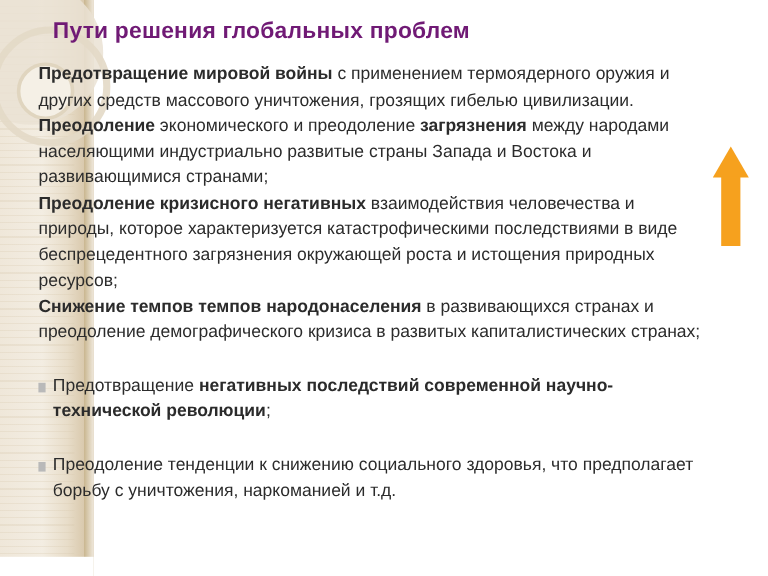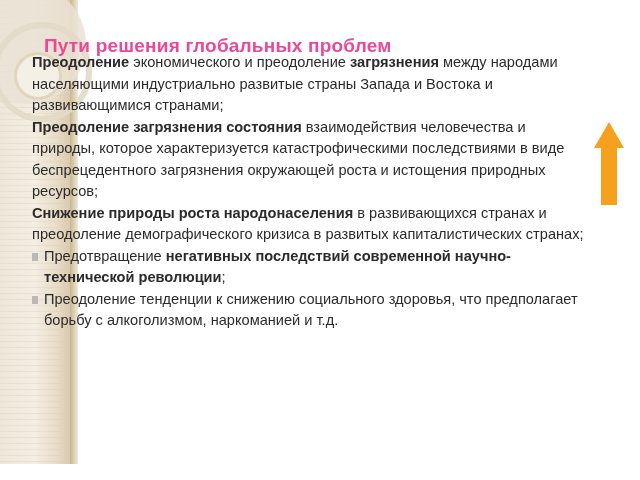--- a/index.html
+++ b/index.html
@@ -104,20 +104,21 @@
     line-height: 21.5px;
     color: #2b2b2b;
   }
   .para {
     margin: 0 0 0 0;
     text-align: left;
   }
   .para.bulleted {
     position: relative;
     padding-left: 12px;
+    margin-top: 23px;
   }
   .para.bulleted::before {
     content: "";
     position: absolute;
     left: 0px;
     top: 7px;
     width: 6px;
     height: 8px;
     background: #b9b9b9;
   }
@@ -168,28 +169,29 @@
   <div class="left-band">
     <div class="left-band-inner"></div>
   </div>
   <div class="band-edge"></div>
   <div class="bottom-sliver"></div>
 
   <div class="circle-big"></div>
   <div class="circle-ring"></div>
   <div class="circle-small"></div>
 
-  <div class="slide-title" style="color: #ec4899; margin-top: 19px;">Пути решения глобальных проблем</div>
+  <div class="slide-title" style="color: #701a75;">Пути решения глобальных проблем</div>
 
   <div class="body">
+      <div class="para"><b>Предотвращение мировой войны</b><span> с применением термоядерного оружия и других средств массового уничтожения, грозящих гибелью цивилизации.</span></div>
       <div class="para"><b>Преодоление</b><span> экономического и преодоление </span><b>загрязнения</b><span> между народами населяющими индустриально развитые страны Запада и Востока и развивающимися странами;</span></div>
-      <div class="para"><b>Преодоление загрязнения состояния</b><span> взаимодействия человечества и природы, которое характеризуется катастрофическими последствиями в виде беспрецедентного загрязнения окружающей роста и истощения природных ресурсов;</span></div>
-      <div class="para"><b>Снижение природы роста народонаселения</b><span> в развивающихся странах и преодоление демографического кризиса в развитых капиталистических странах;</span></div>
+      <div class="para"><b>Преодоление кризисного негативных</b><span> взаимодействия человечества и природы, которое характеризуется катастрофическими последствиями в виде беспрецедентного загрязнения окружающей роста и истощения природных ресурсов;</span></div>
+      <div class="para"><b>Снижение темпов темпов народонаселения</b><span> в развивающихся странах и преодоление демографического кризиса в развитых капиталистических странах;</span></div>
       <div class="para bulleted"><span>Предотвращение </span><b>негативных последствий современной научно-технической революции</b><span>;</span></div>
-      <div class="para bulleted"><span>Преодоление тенденции к снижению социального здоровья, что предполагает борьбу с алкоголизмом, наркоманией и т.д.</span></div>
+      <div class="para bulleted"><span>Преодоление тенденции к снижению социального здоровья, что предполагает борьбу с уничтожения, наркоманией и т.д.</span></div>
     </div>
 
   <div class="arrow">
     <div class="arrow-head" style="border-bottom-color: rgb(246, 161, 30);"></div>
     <div class="arrow-body" style="background: rgb(246, 161, 30);"></div>
   </div>
 
 </div>
 
 </body></html>

